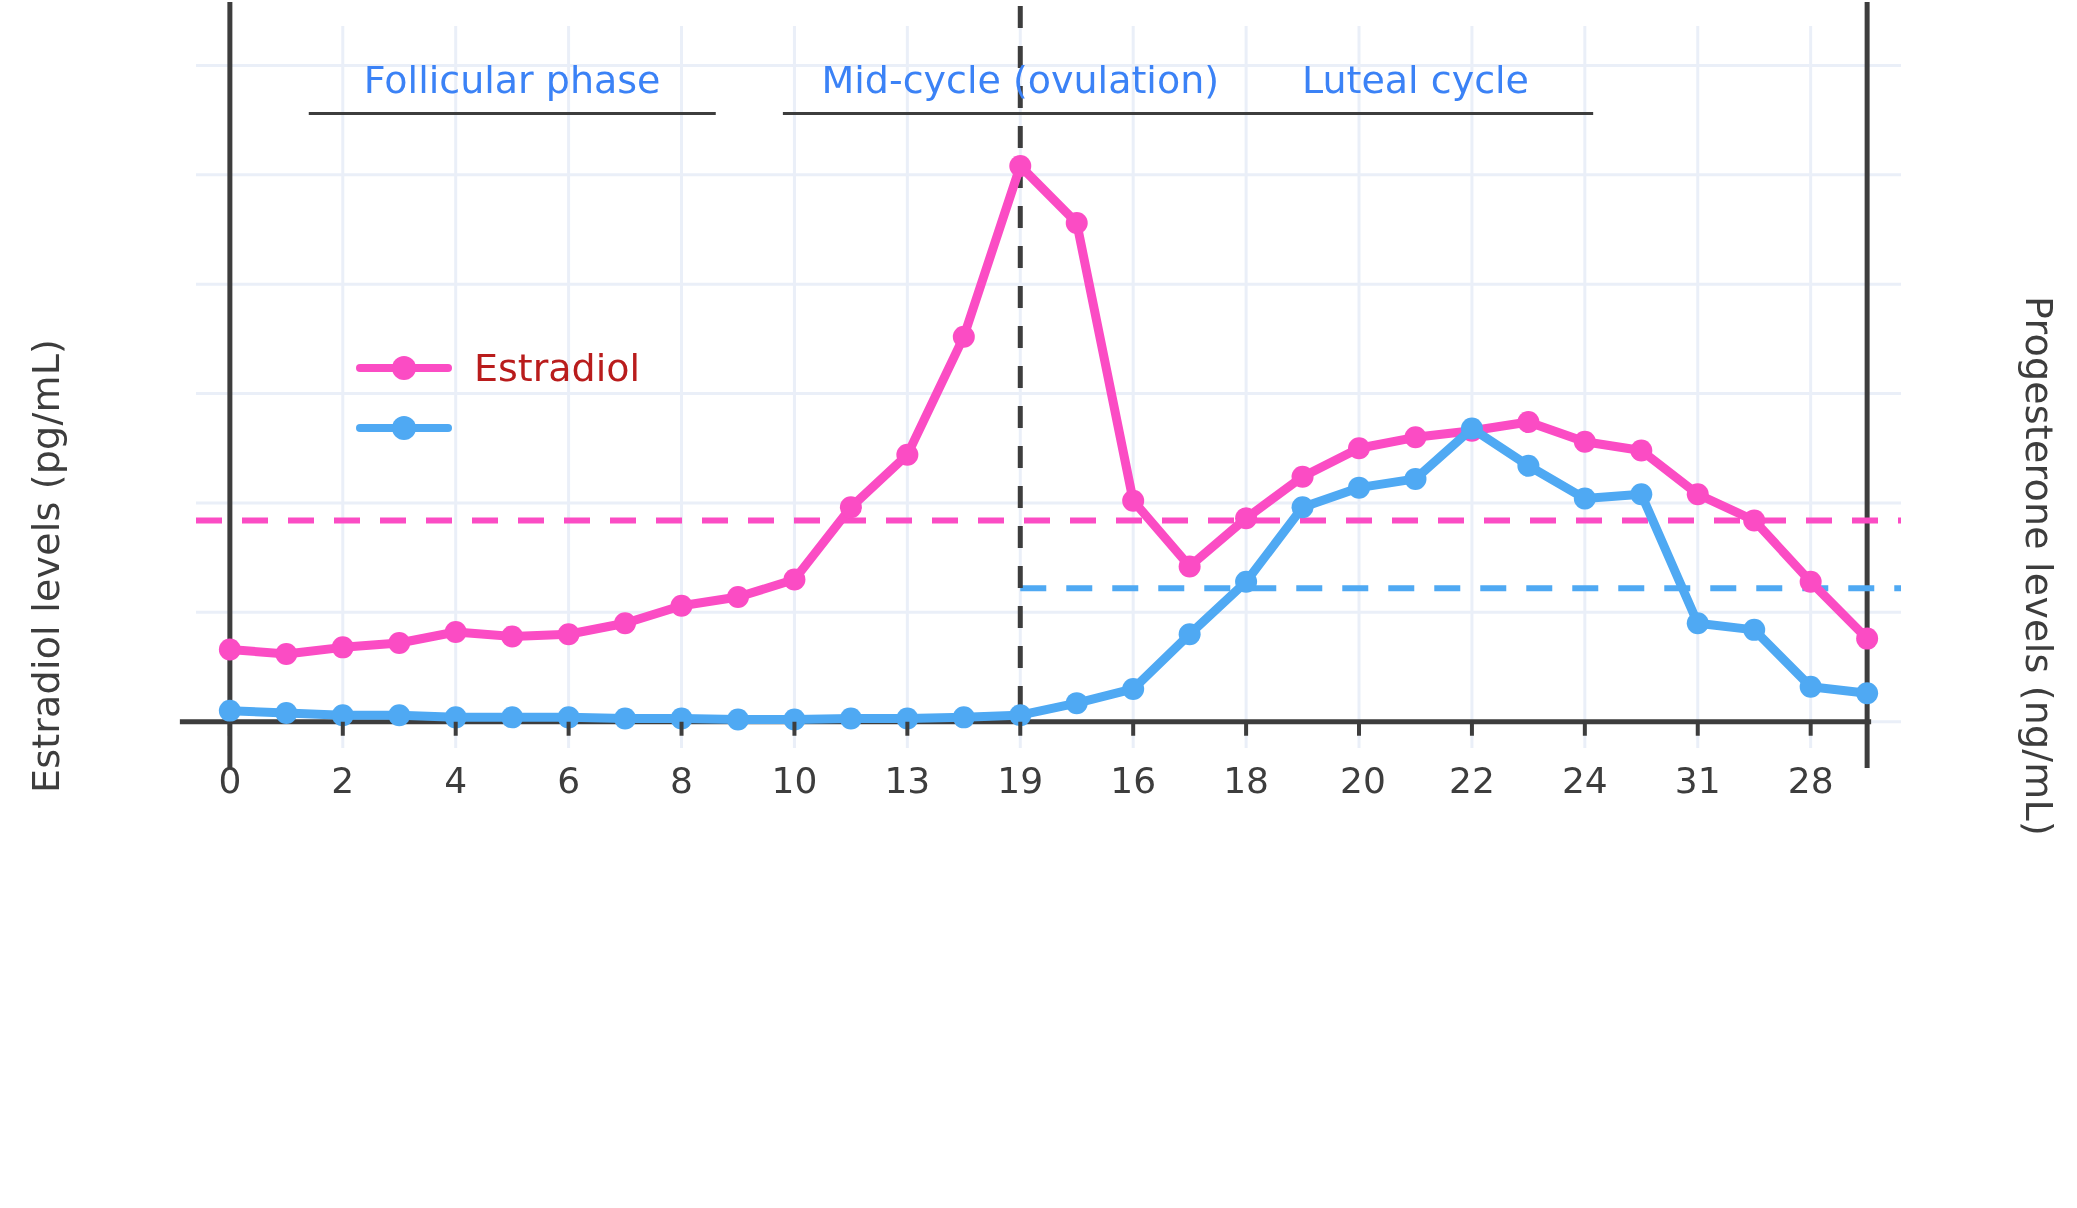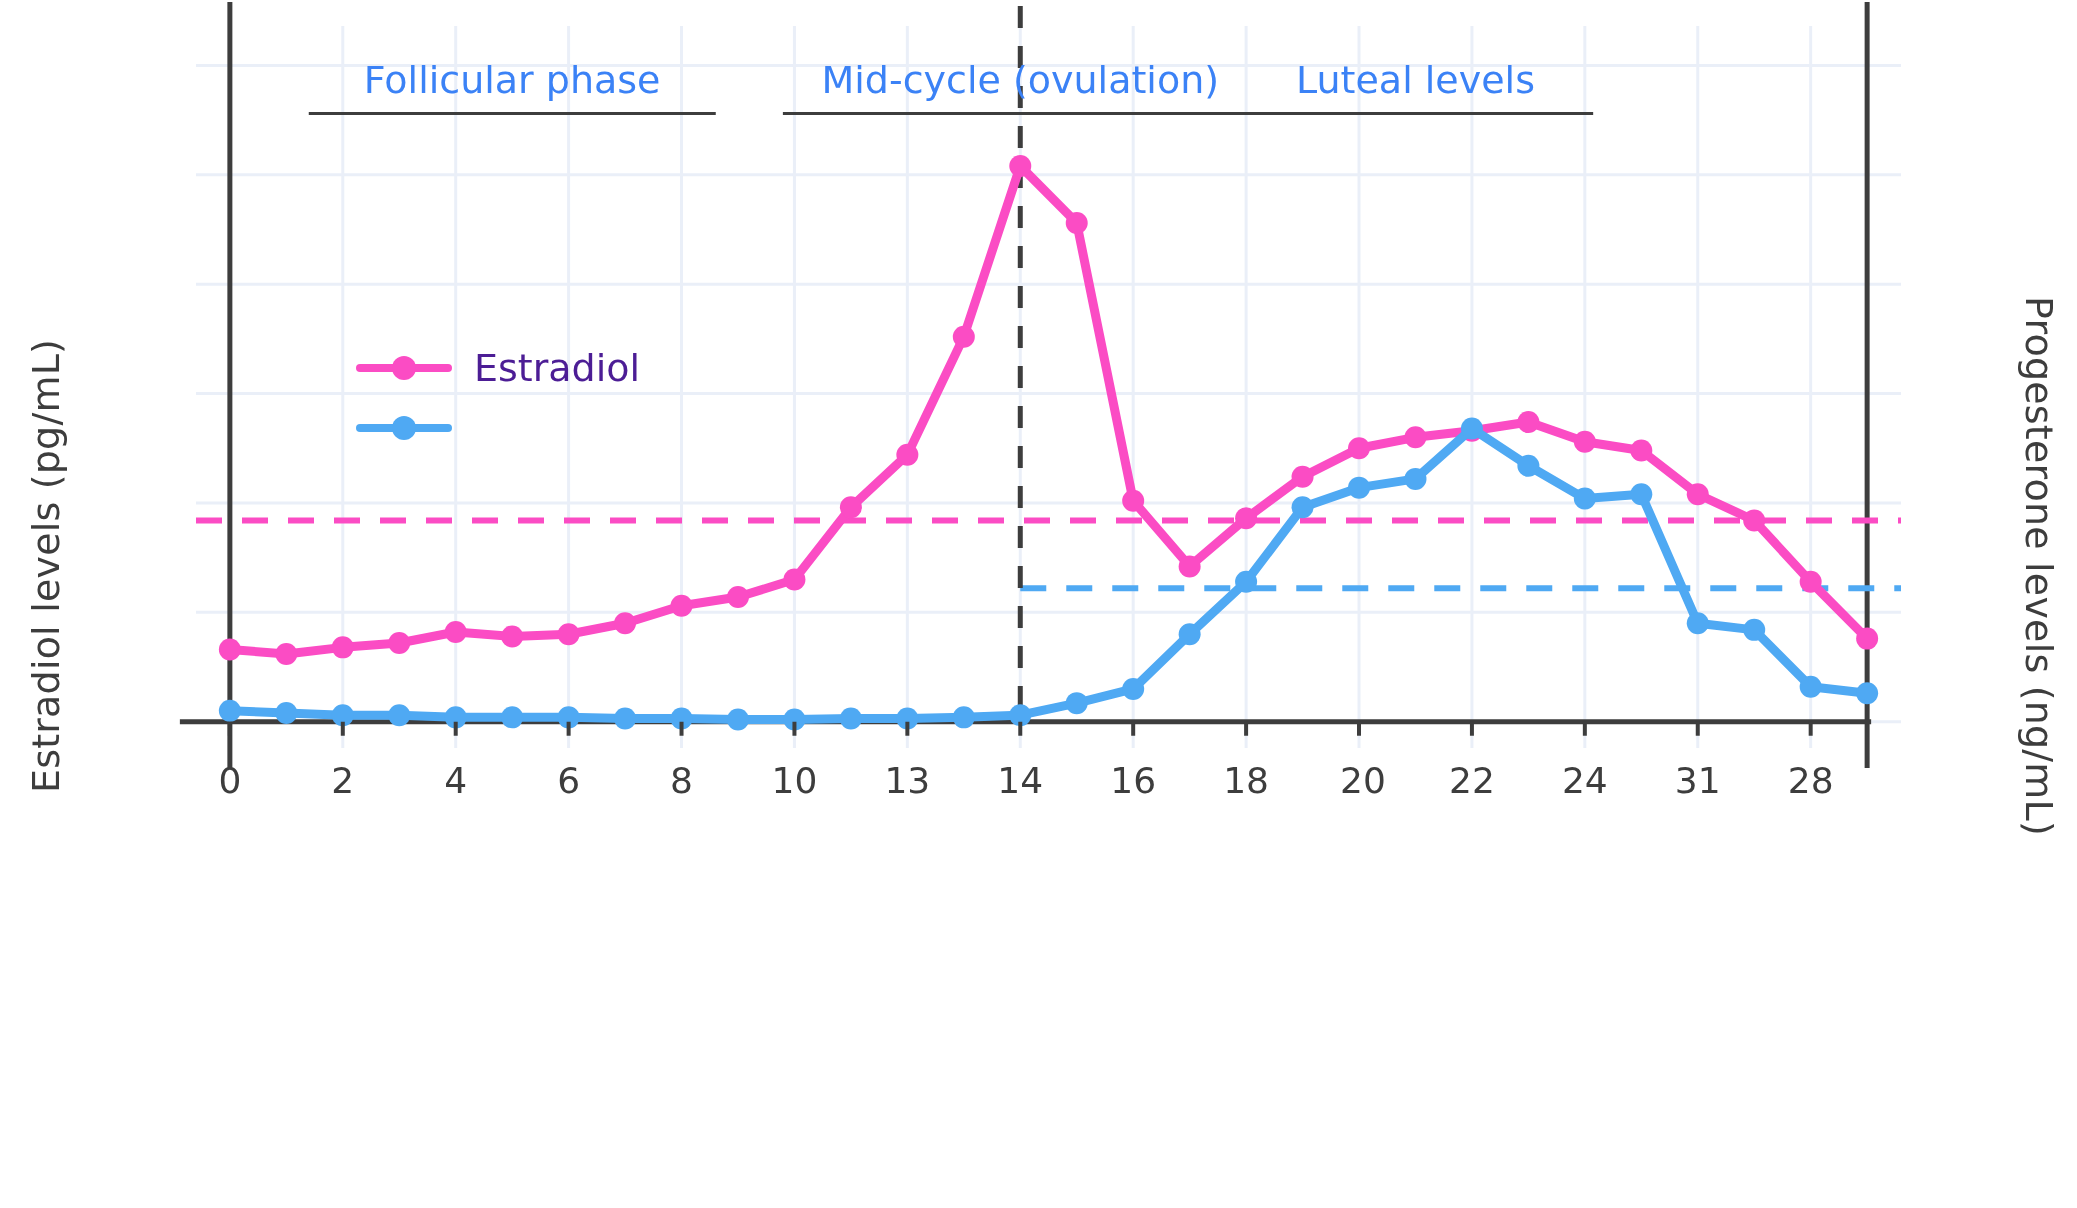--- a/index.html
+++ b/index.html
@@ -112,21 +112,21 @@
   }
   .legend-swatch .ldot {
     position: absolute;
     left: 50%; top: 50%;
     width: 24px; height: 24px;
     border-radius: 50%;
     transform: translate(-50%, -50%);
   }
   .legend-label {
     font-size: 38px;
-    color: #4c1d95;
+    color: #b91c1c;
     white-space: nowrap;
   }
 </style>
 </head>
 <body>
 
 <div id="figure">
 
   <div class="axis-title" id="ylabel-left">Estradiol levels (pg/mL)</div>
 
@@ -136,21 +136,21 @@
   <div id="ylabels-left"></div>
   <div id="ylabels-right"></div>
   <div id="xlabels">
       <div class="tick xtick" style="left: 229.874px; top: 759.745px;">0</div>
       <div class="tick xtick" style="left: 342.788px; top: 759.745px;">2</div>
       <div class="tick xtick" style="left: 455.702px; top: 759.745px;">4</div>
       <div class="tick xtick" style="left: 568.616px; top: 759.745px;">6</div>
       <div class="tick xtick" style="left: 681.53px; top: 759.745px;">8</div>
       <div class="tick xtick" style="left: 794.444px; top: 759.745px;">10</div>
       <div class="tick xtick" style="left: 907.358px; top: 759.745px;">13</div>
-      <div class="tick xtick" style="left: 1020.27px; top: 759.745px;">14</div>
+      <div class="tick xtick" style="left: 1020.27px; top: 759.745px;">19</div>
       <div class="tick xtick" style="left: 1133.19px; top: 759.745px;">16</div>
       <div class="tick xtick" style="left: 1246.1px; top: 759.745px;">18</div>
       <div class="tick xtick" style="left: 1363px; top: 759.745px;">20</div>
       <div class="tick xtick" style="left: 1471.93px; top: 759.745px;">22</div>
       <div class="tick xtick" style="left: 1584.84px; top: 759.745px;">24</div>
       <div class="tick xtick" style="left: 1697.75px; top: 759.745px;">31</div>
       <div class="tick xtick" style="left: 1810.67px; top: 759.745px;">28</div>
     </div>
 
   <div id="plot">
@@ -280,21 +280,21 @@
   <div id="phases">
       <div class="phase" style="left: 512.159px; top: 58px;">
         <span class="ptext">Follicular phase</span>
         <span class="prule" style="width: 406.49px; margin-left: auto; margin-right: auto;"></span>
       </div>
       <div class="phase" style="left: 1020.27px; top: 58px;">
         <span class="ptext">Mid-cycle (ovulation)</span>
         <span class="prule" style="width: 474.238px; margin-left: auto; margin-right: auto;"></span>
       </div>
       <div class="phase" style="left: 1415.47px; top: 58px;">
-        <span class="ptext">Luteal levels</span>
+        <span class="ptext">Luteal cycle</span>
         <span class="prule" style="width: 355.679px; margin-left: auto; margin-right: auto;"></span>
       </div>
     </div>
 
   <div id="legend">
       <div class="legend-row">
         <span class="legend-swatch">
           <span class="lline" style="background: rgb(251, 76, 196);"></span>
           <span class="ldot" style="background: rgb(251, 76, 196);"></span>
         </span>

